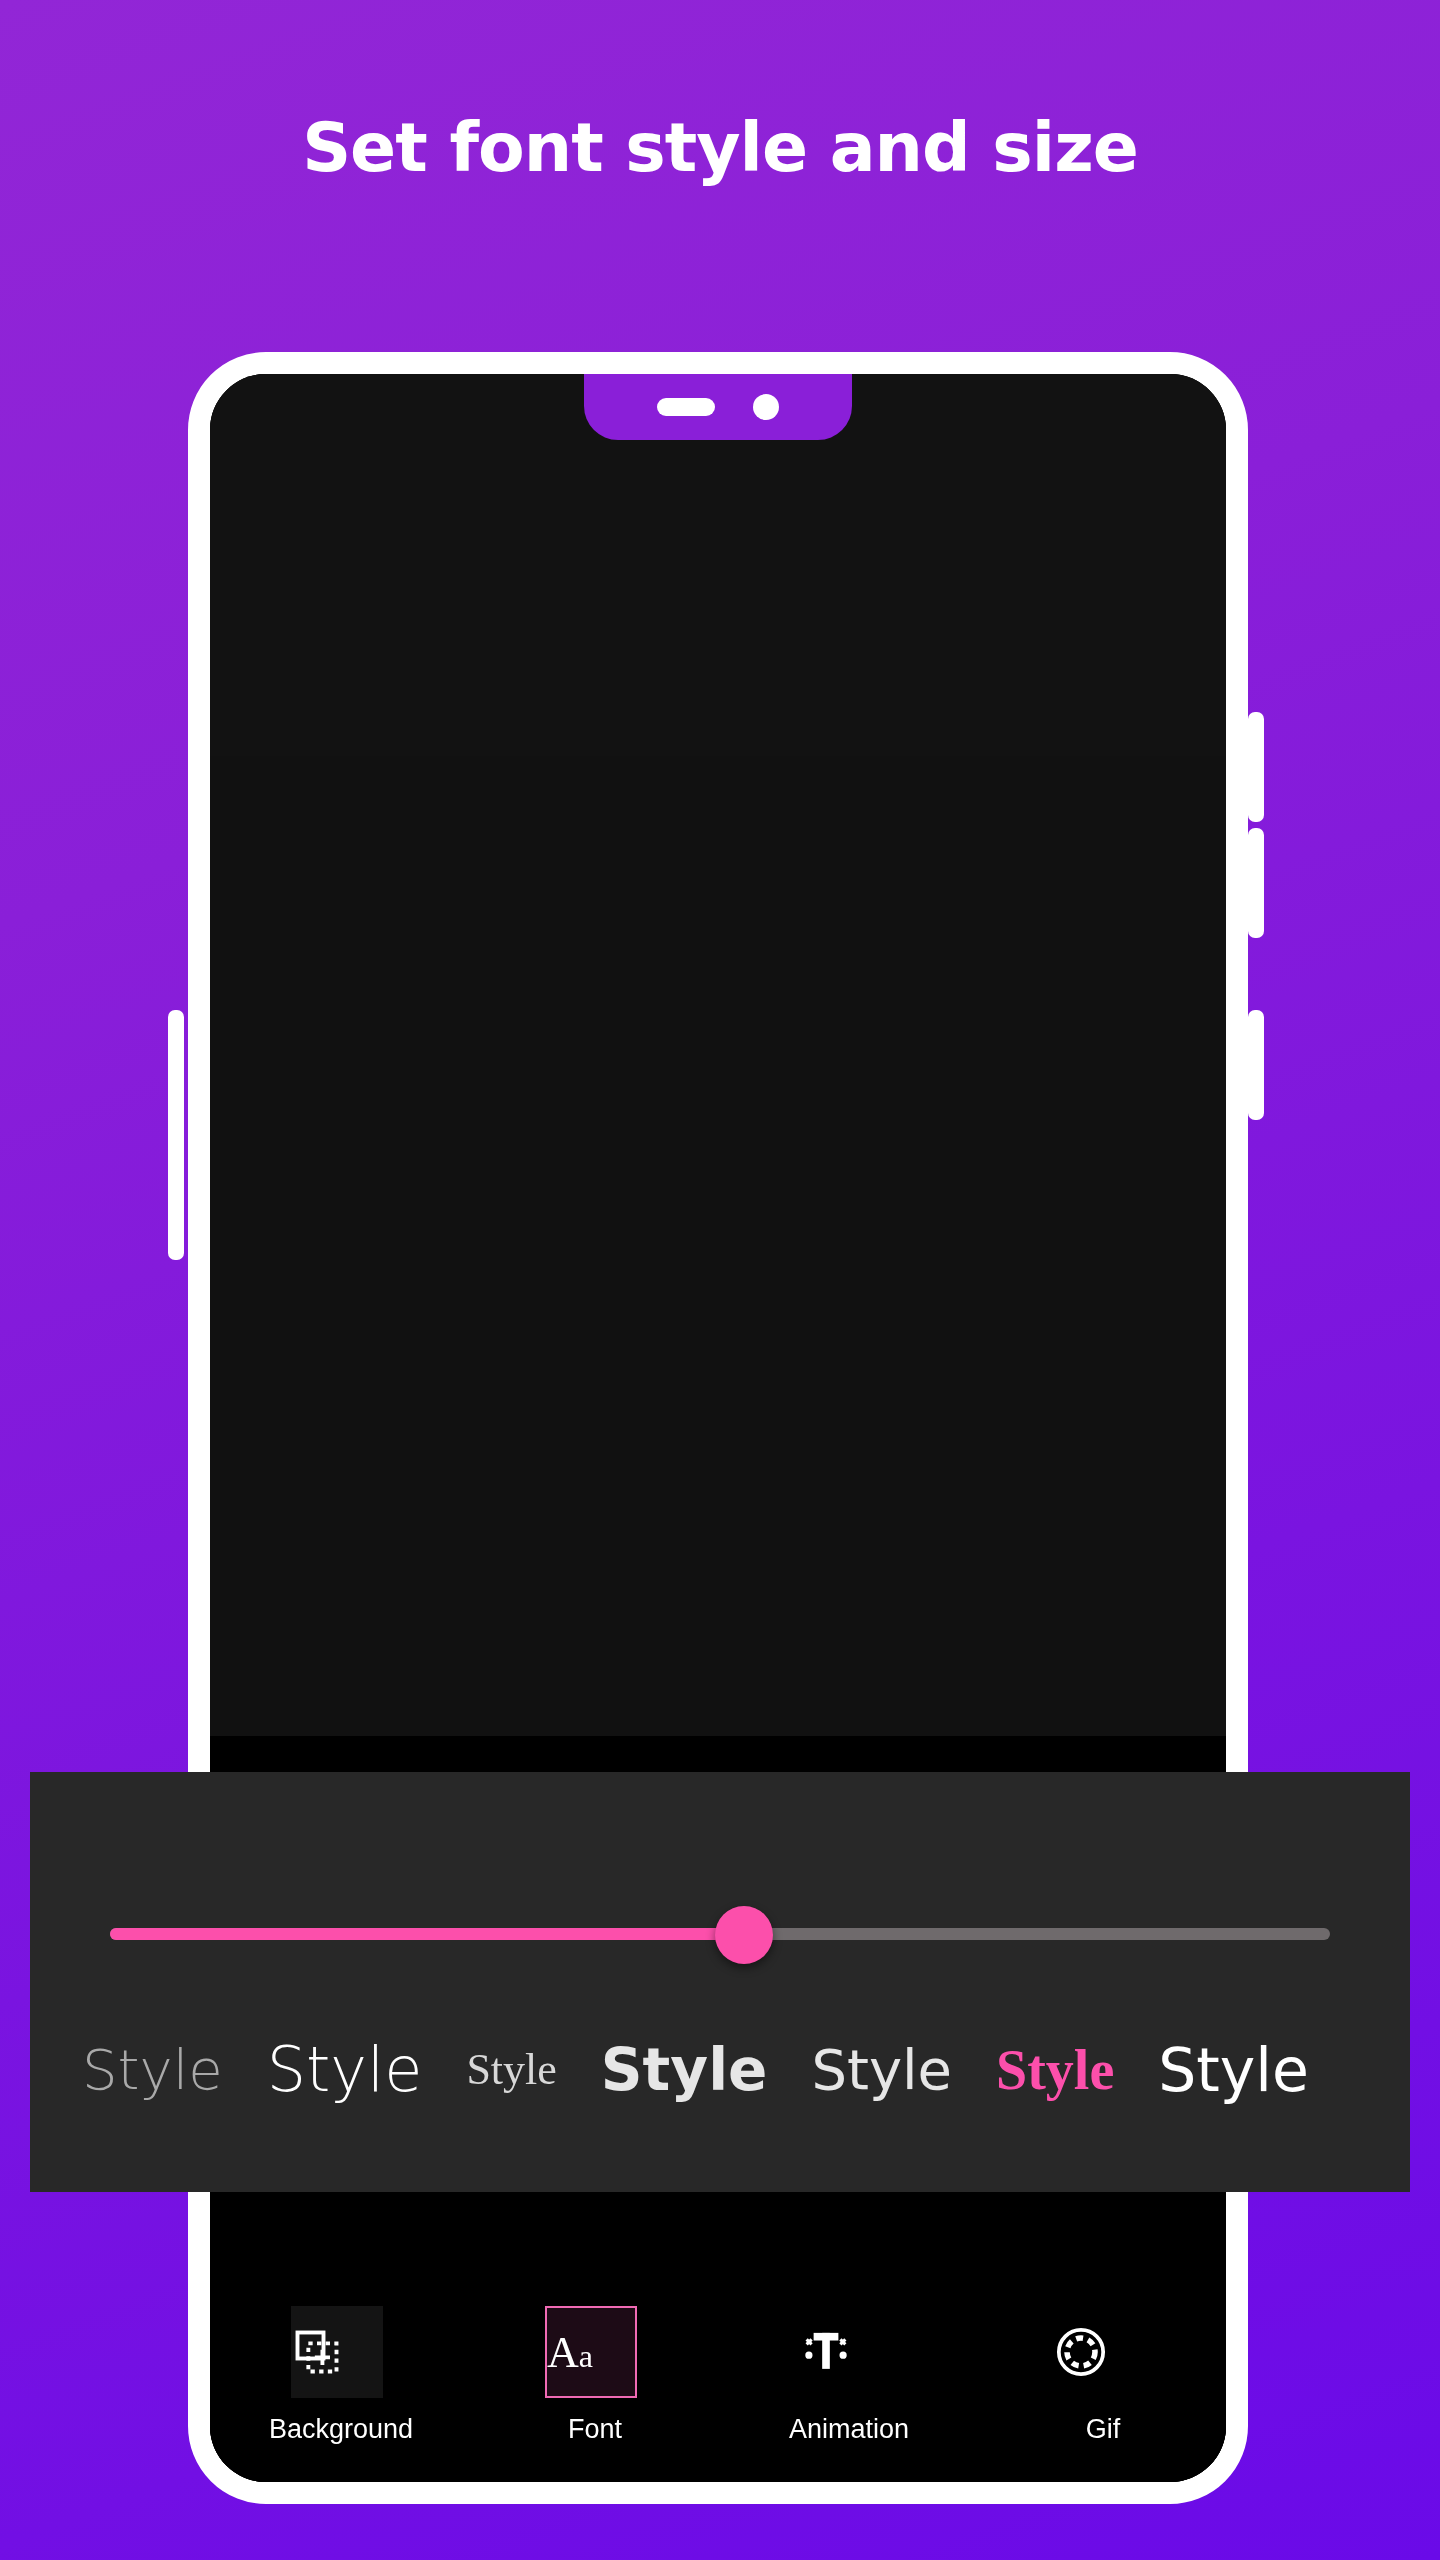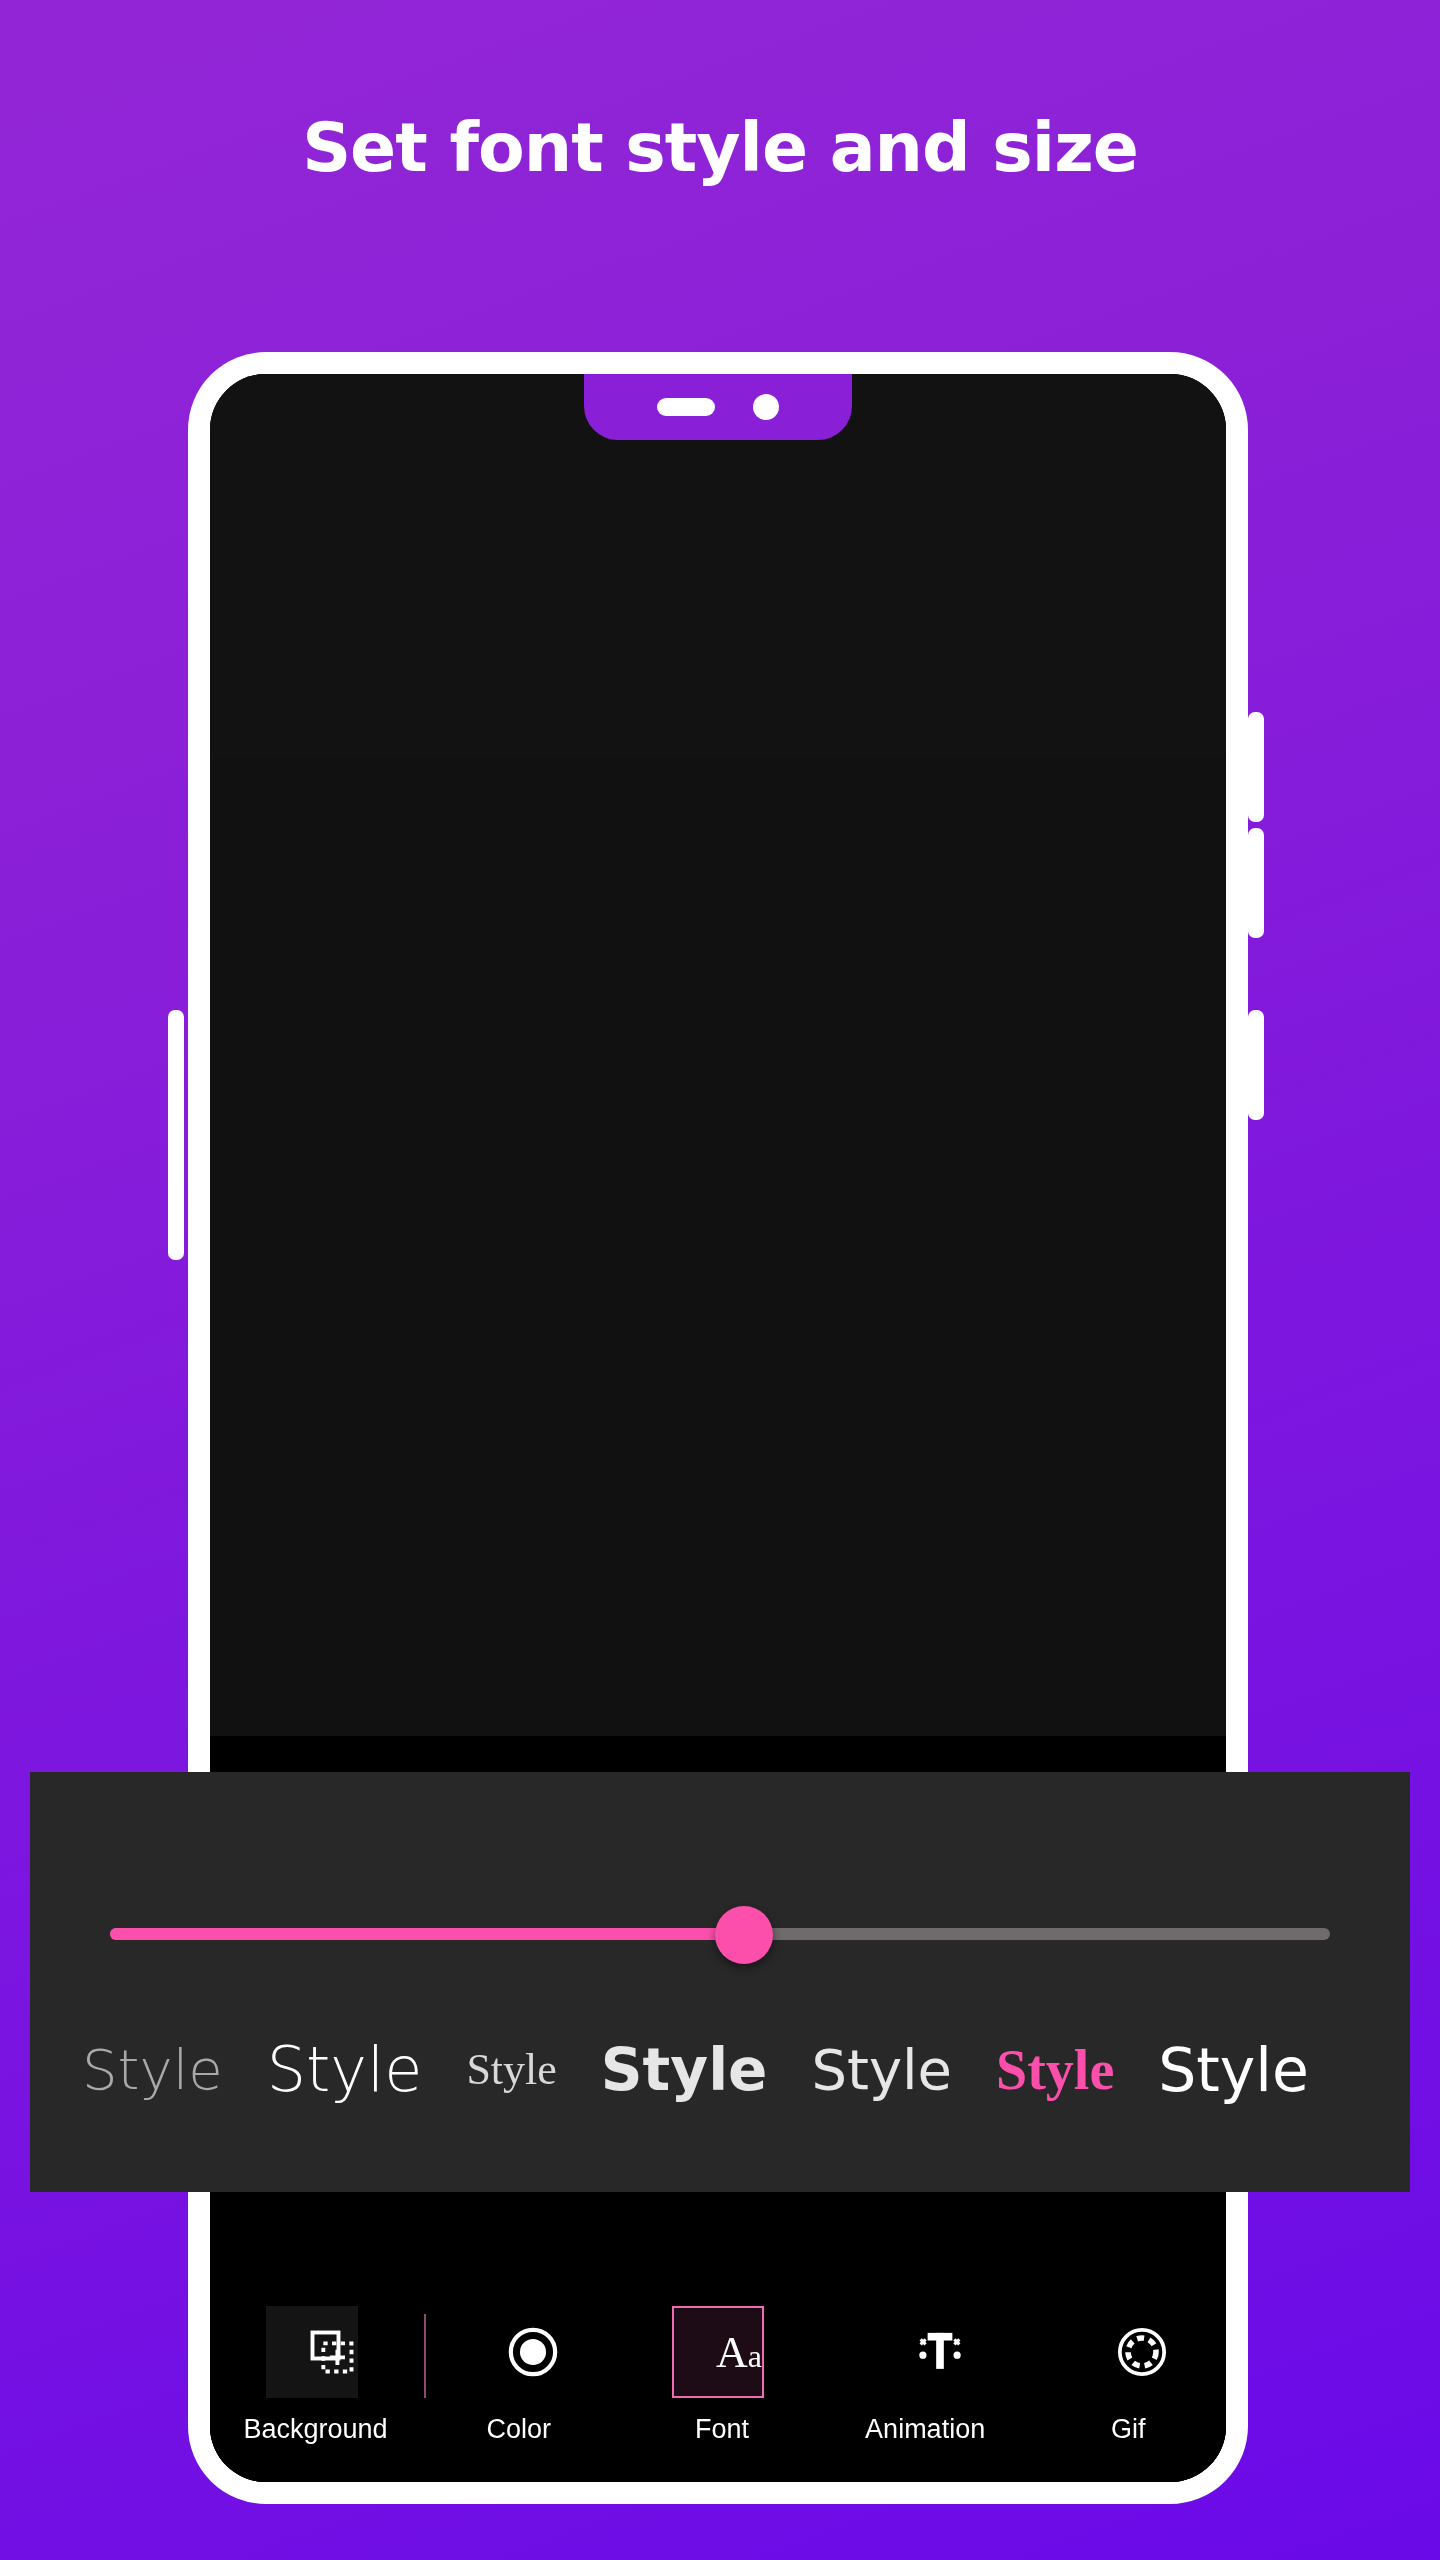--- a/index.html
+++ b/index.html
@@ -104,21 +104,21 @@
     position:absolute; left:0; right:0; bottom:0; height:196px;
     background:#000000;
     display:flex; align-items:flex-start; justify-content:space-around;
     padding-top:20px;
   }
   .tool{
     width:170px; display:flex; flex-direction:column;
     align-items:center; gap:16px; position:relative;
   }
   .tool-icon{
-    width:92px; height:92px; display:flex; align-items:center; justify-content:flex-end;padding-left:30px;
+    width:92px; height:92px; display:flex; align-items:center; justify-content:flex-start;
   }
   .tool-icon.boxed{ background:#141414; }
   .tool-icon.active{ background:#1d0b16; border:2px solid #f06ab4; }
   .tool-label{ font-size:27px; color:#ffffff; font-family:"Liberation Sans", sans-serif;margin-left:8px; }
   .divider{
     position:absolute; left:-6px; top:8px; width:2px; height:84px; background:#8c4a6d;
   }
   .aa{ font-family:"Liberation Serif", serif; font-size:44px; color:#ffffff; }
   .aa .small{ font-size:32px; }
 </style>
@@ -146,30 +146,20 @@
           <svg width="52" height="52" viewBox="0 0 24 24" fill="none" stroke="#ffffff" stroke-width="1.8">
             <rect x="3" y="3" width="12" height="12"></rect>
             <rect x="8" y="8" width="13" height="13" stroke-dasharray="2 2"></rect>
             <line x1="14.5" y1="11" x2="14.5" y2="18"></line>
             <line x1="11" y1="14.5" x2="18" y2="14.5"></line>
           </svg>
         </div>
         <div class="tool-label">Background</div>
       </div>
 
-      <div class="tool">
-        <div class="divider"></div>
-        <div class="tool-icon">
-          <svg width="56" height="56" viewBox="0 0 24 24">
-            <circle cx="12" cy="12" r="9.5" fill="none" stroke="#ffffff" stroke-width="1.8"></circle>
-            <circle cx="12" cy="12" r="5.6" fill="#ffffff"></circle>
-          </svg>
-        </div>
-        <div class="tool-label">Color</div>
-      </div>
 
       <div class="tool">
         <div class="tool-icon active">
           <span class="aa">A<span class="small">a</span></span>
         </div>
         <div class="tool-label">Font</div>
       </div>
 
       <div class="tool">
         <div class="tool-icon">

